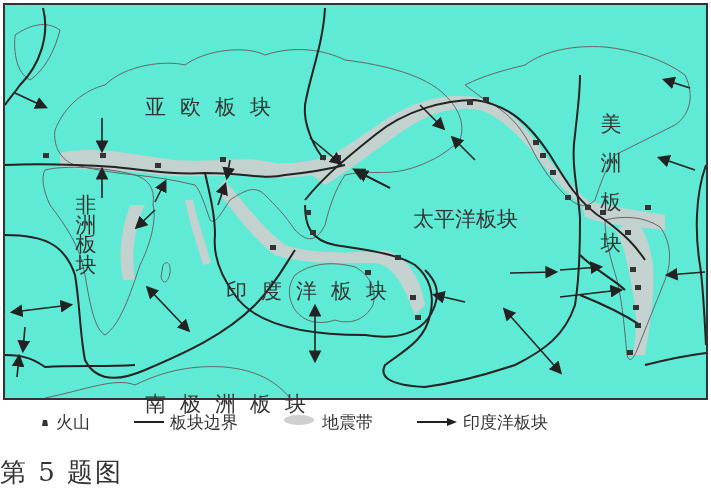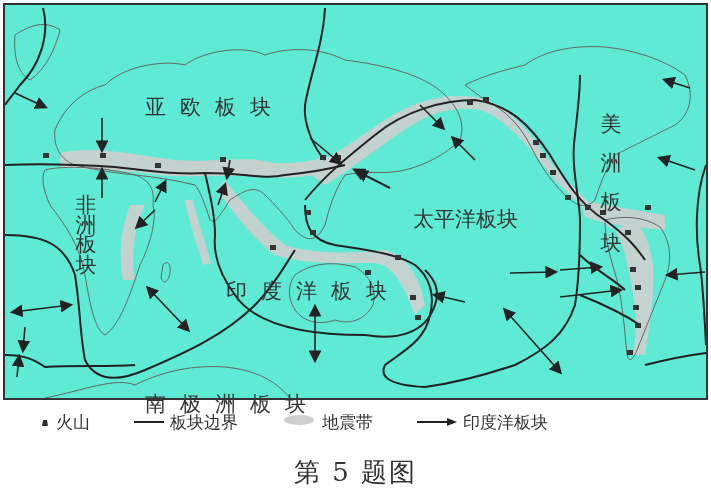--- a/index.html
+++ b/index.html
@@ -5,21 +5,21 @@
   html,body{margin:0;padding:0;background:#fff;}
   body{width:711px;height:498px;position:relative;overflow:hidden;font-family:"DejaVu Serif","Liberation Serif",serif;color:#222;}
   .map{position:absolute;left:3px;top:3px;width:705px;height:397px;border:2px solid #333;box-sizing:border-box;background:#5eead4;}
   svg.mapsvg{position:absolute;left:0;top:0;}
   .plate-label{position:absolute;font-size:21px;color:#333;letter-spacing:0;white-space:nowrap;font-family:"DejaVu Serif",serif;}
   .plate-label.spaced{letter-spacing:14px;}
   .plate-label.vert{writing-mode:vertical-rl;letter-spacing:20px;}
   .legend{position:absolute;top:410px;left:40px;width:660px;height:24px;display:flex;align-items:center;font-size:17px;color:#333;}
   .legend .item{display:flex;margin-right:44px;}
   .legend .sym{margin-right:6px;display:inline-block;}
-  .caption{position:absolute;top:455px;left:0;width:711px;text-align:center;font-size:26px;color:#333;letter-spacing:2px;}
+  .caption{position:absolute;top:455px;left:0;width:711px;text-align:left;font-size:26px;color:#333;letter-spacing:2px;}
 </style>
 </head>
 <body>
 
 <div class="map">
   <svg class="mapsvg" width="701" height="393" viewBox="0 0 701 393">
     <defs>
       <marker id="ah" markerWidth="8" markerHeight="8" refX="6" refY="4" orient="auto">
         <path d="M0,0 L8,4 L0,8 z" fill="#222"></path>
       </marker>

